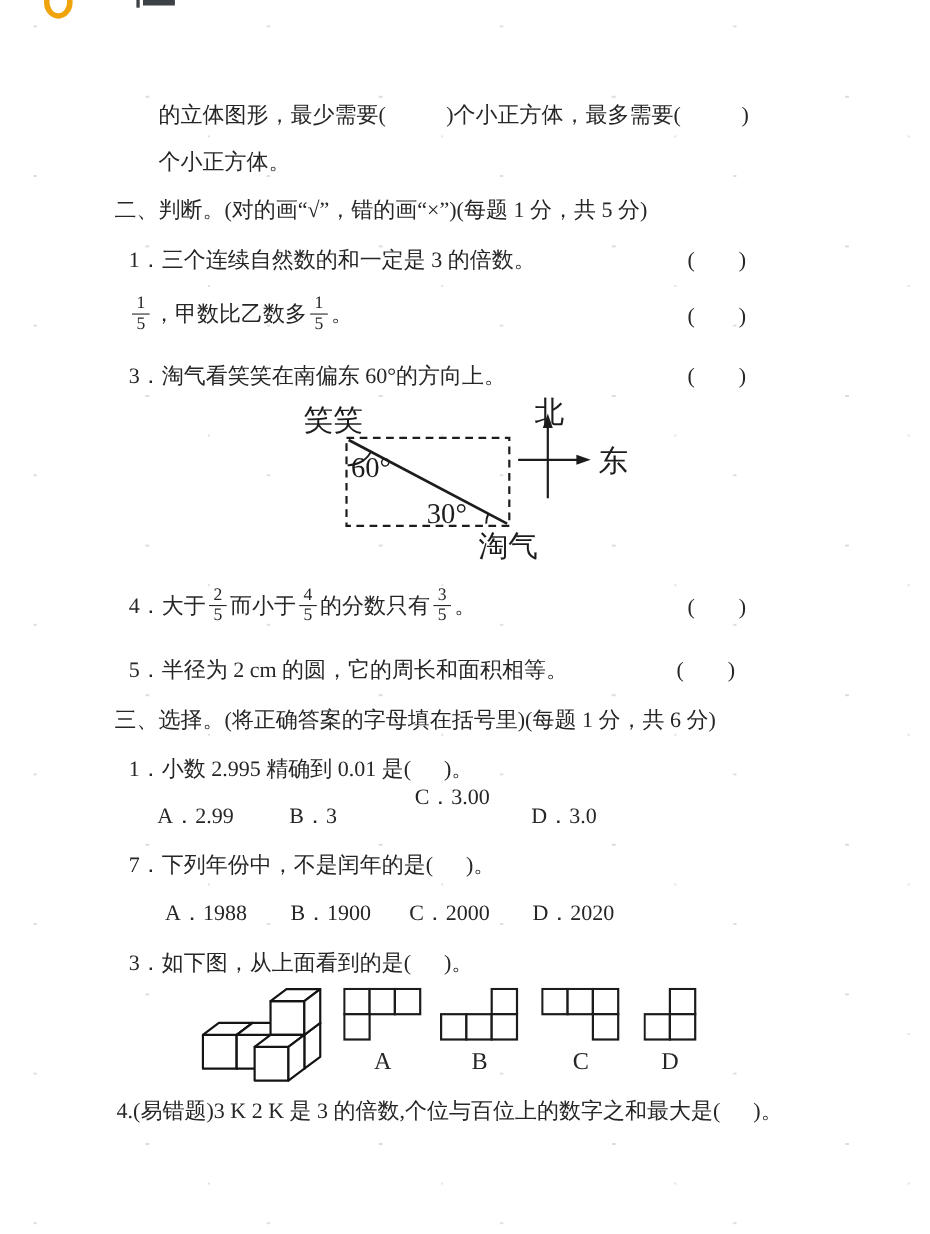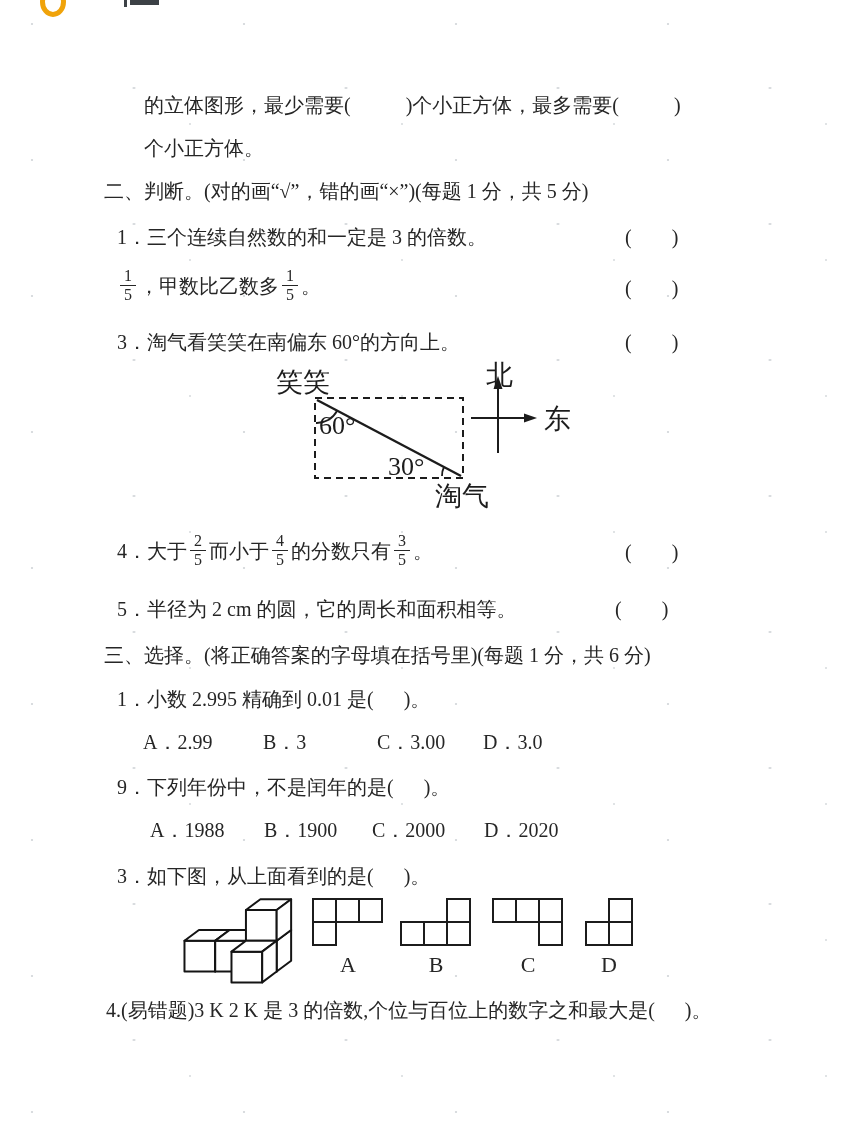--- a/index.html
+++ b/index.html
@@ -89,24 +89,24 @@
   <div class="blank" style="top:537px;">(        )</div>
 
   <div class="row" style="top:594px;left:117px;">5．半径为 2 cm 的圆，它的周长和面积相等。</div>
   <div class="blank" style="top:594px;left:615px;">(        )</div>
 
   <div class="row" style="top:640px;left:104px;">三、选择。(将正确答案的字母填在括号里)(每题 1 分，共 6 分)</div>
 
   <div class="row" style="top:684px;left:117px;">1．小数 2.995 精确到 0.01 是(      )。</div>
   <span class="opt" style="top:727px;left:143px;">A．2.99</span>
   <span class="opt" style="top:727px;left:263px;">B．3</span>
-  <span class="opt" style="top:727px;left:377px;">C．3.00</span>
+  <span class="opt" style="top:710px;left:377px;">C．3.00</span>
   <span class="opt" style="top:727px;left:483px;">D．3.0</span>
 
-  <div class="row" style="top:772px;left:117px;">9．下列年份中，不是闰年的是(      )。</div>
+  <div class="row" style="top:772px;left:117px;">7．下列年份中，不是闰年的是(      )。</div>
   <span class="opt" style="top:815px;left:150px;">A．1988</span>
   <span class="opt" style="top:815px;left:264px;">B．1900</span>
   <span class="opt" style="top:815px;left:372px;">C．2000</span>
   <span class="opt" style="top:815px;left:484px;">D．2020</span>
 
   <div class="row" style="top:861px;left:117px;">3．如下图，从上面看到的是(      )。</div>
 
   <svg class="cubes" style="position:absolute;left:168px;top:892px;" width="136" height="94" viewBox="0 0 150 104">
     <rect x="18" y="54" width="34" height="34"></rect>
       <polygon points="18,54 34,42 68,42 52,54"></polygon>

